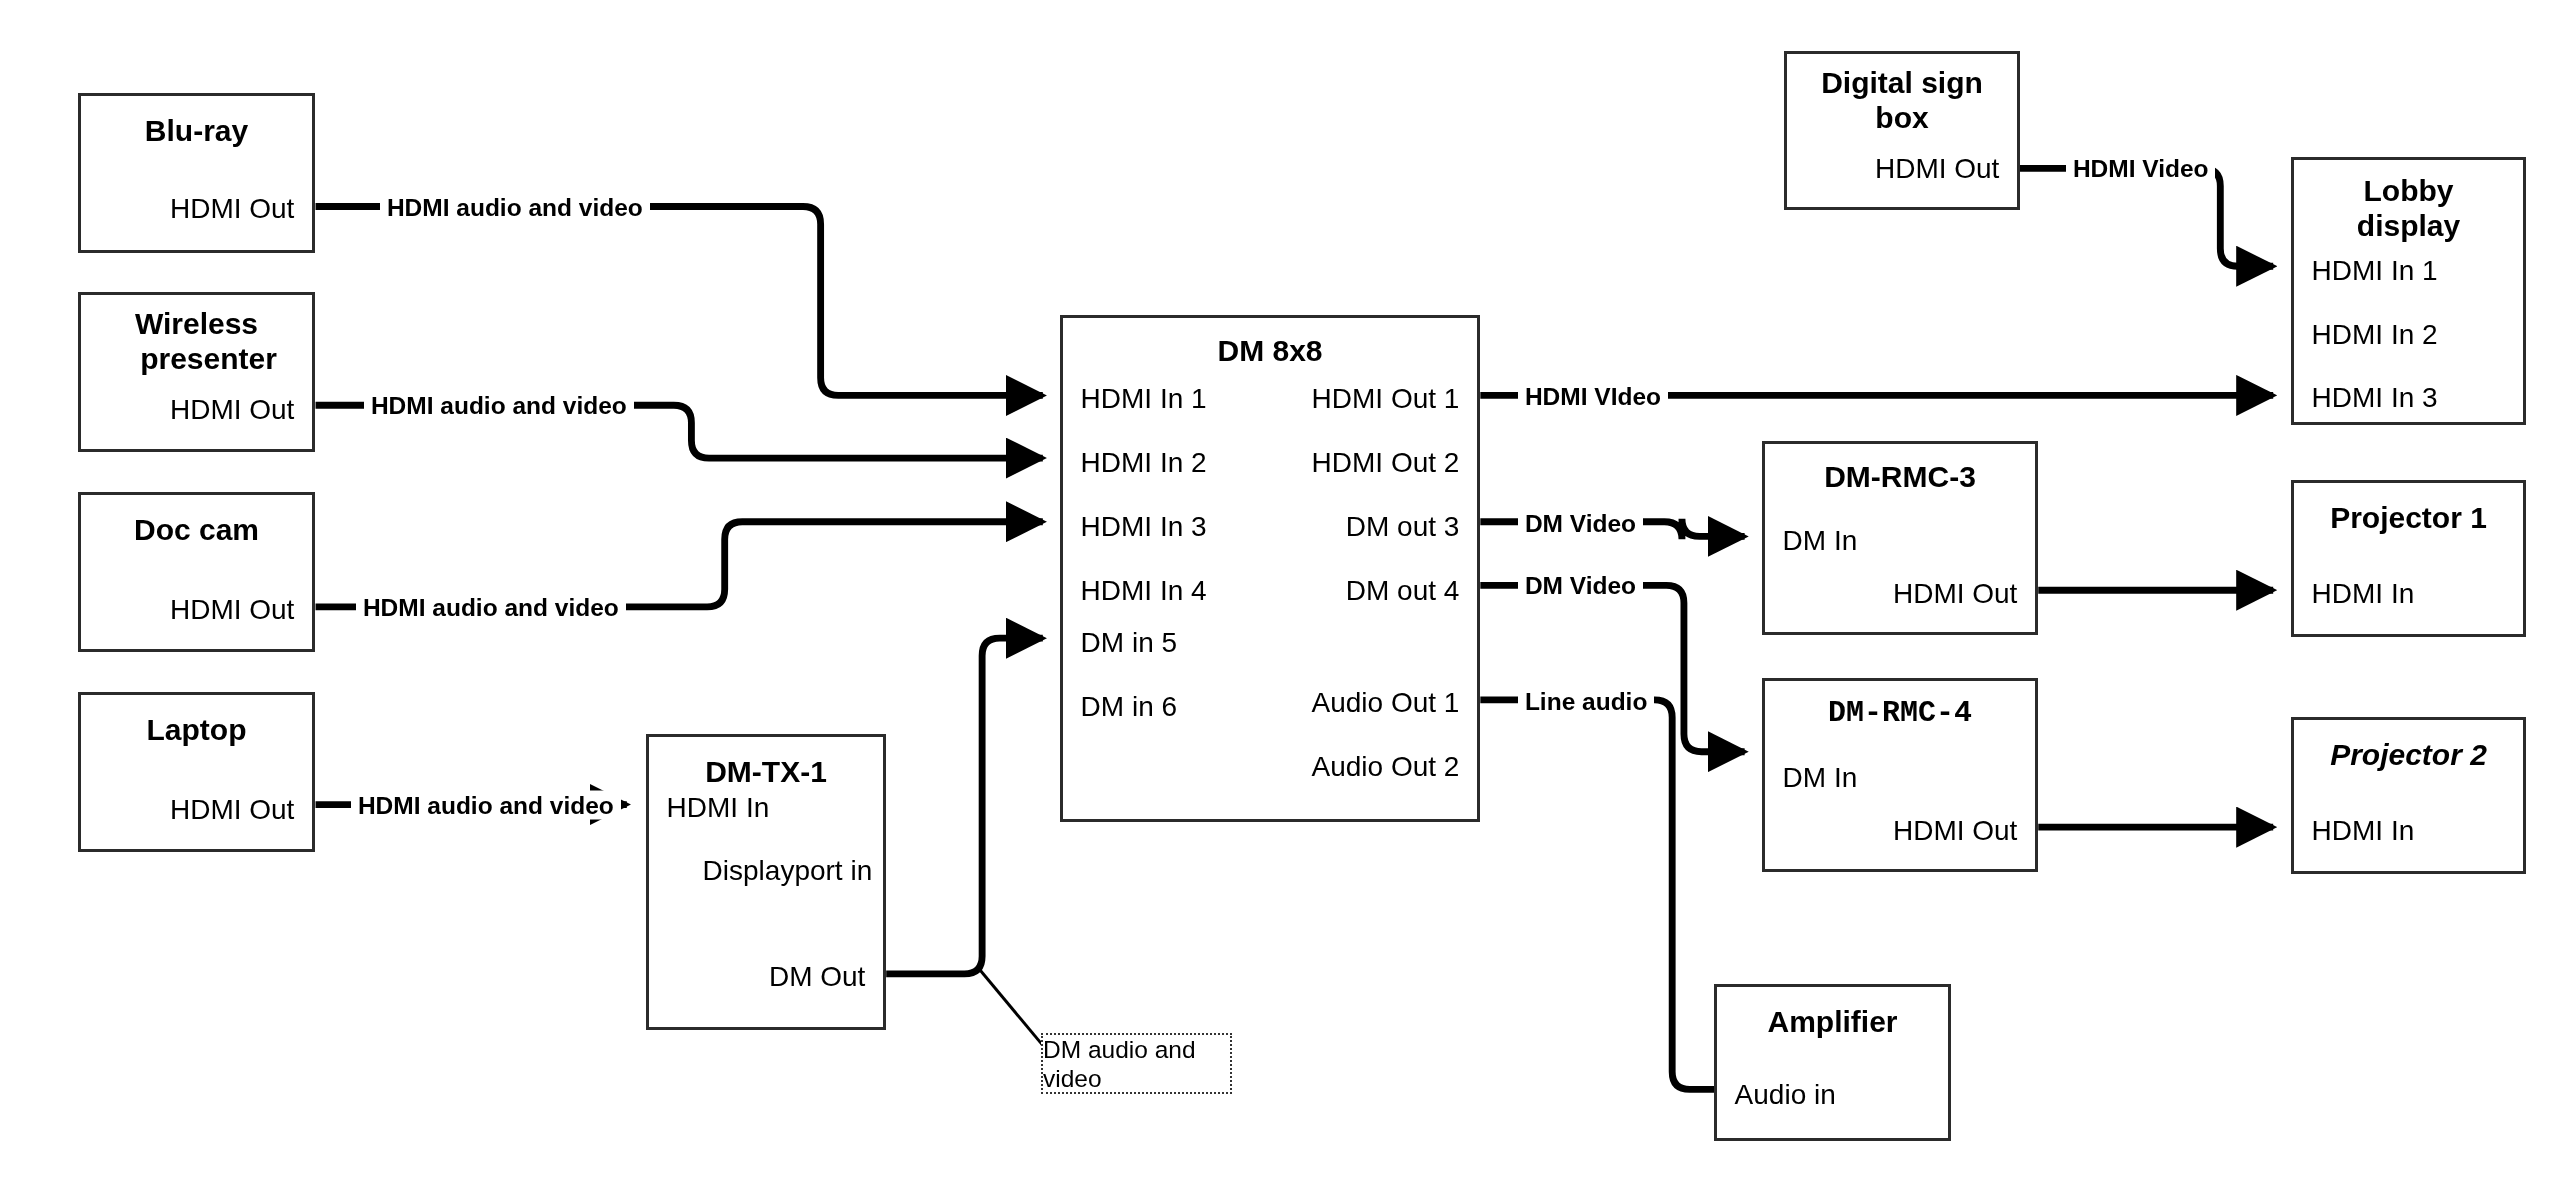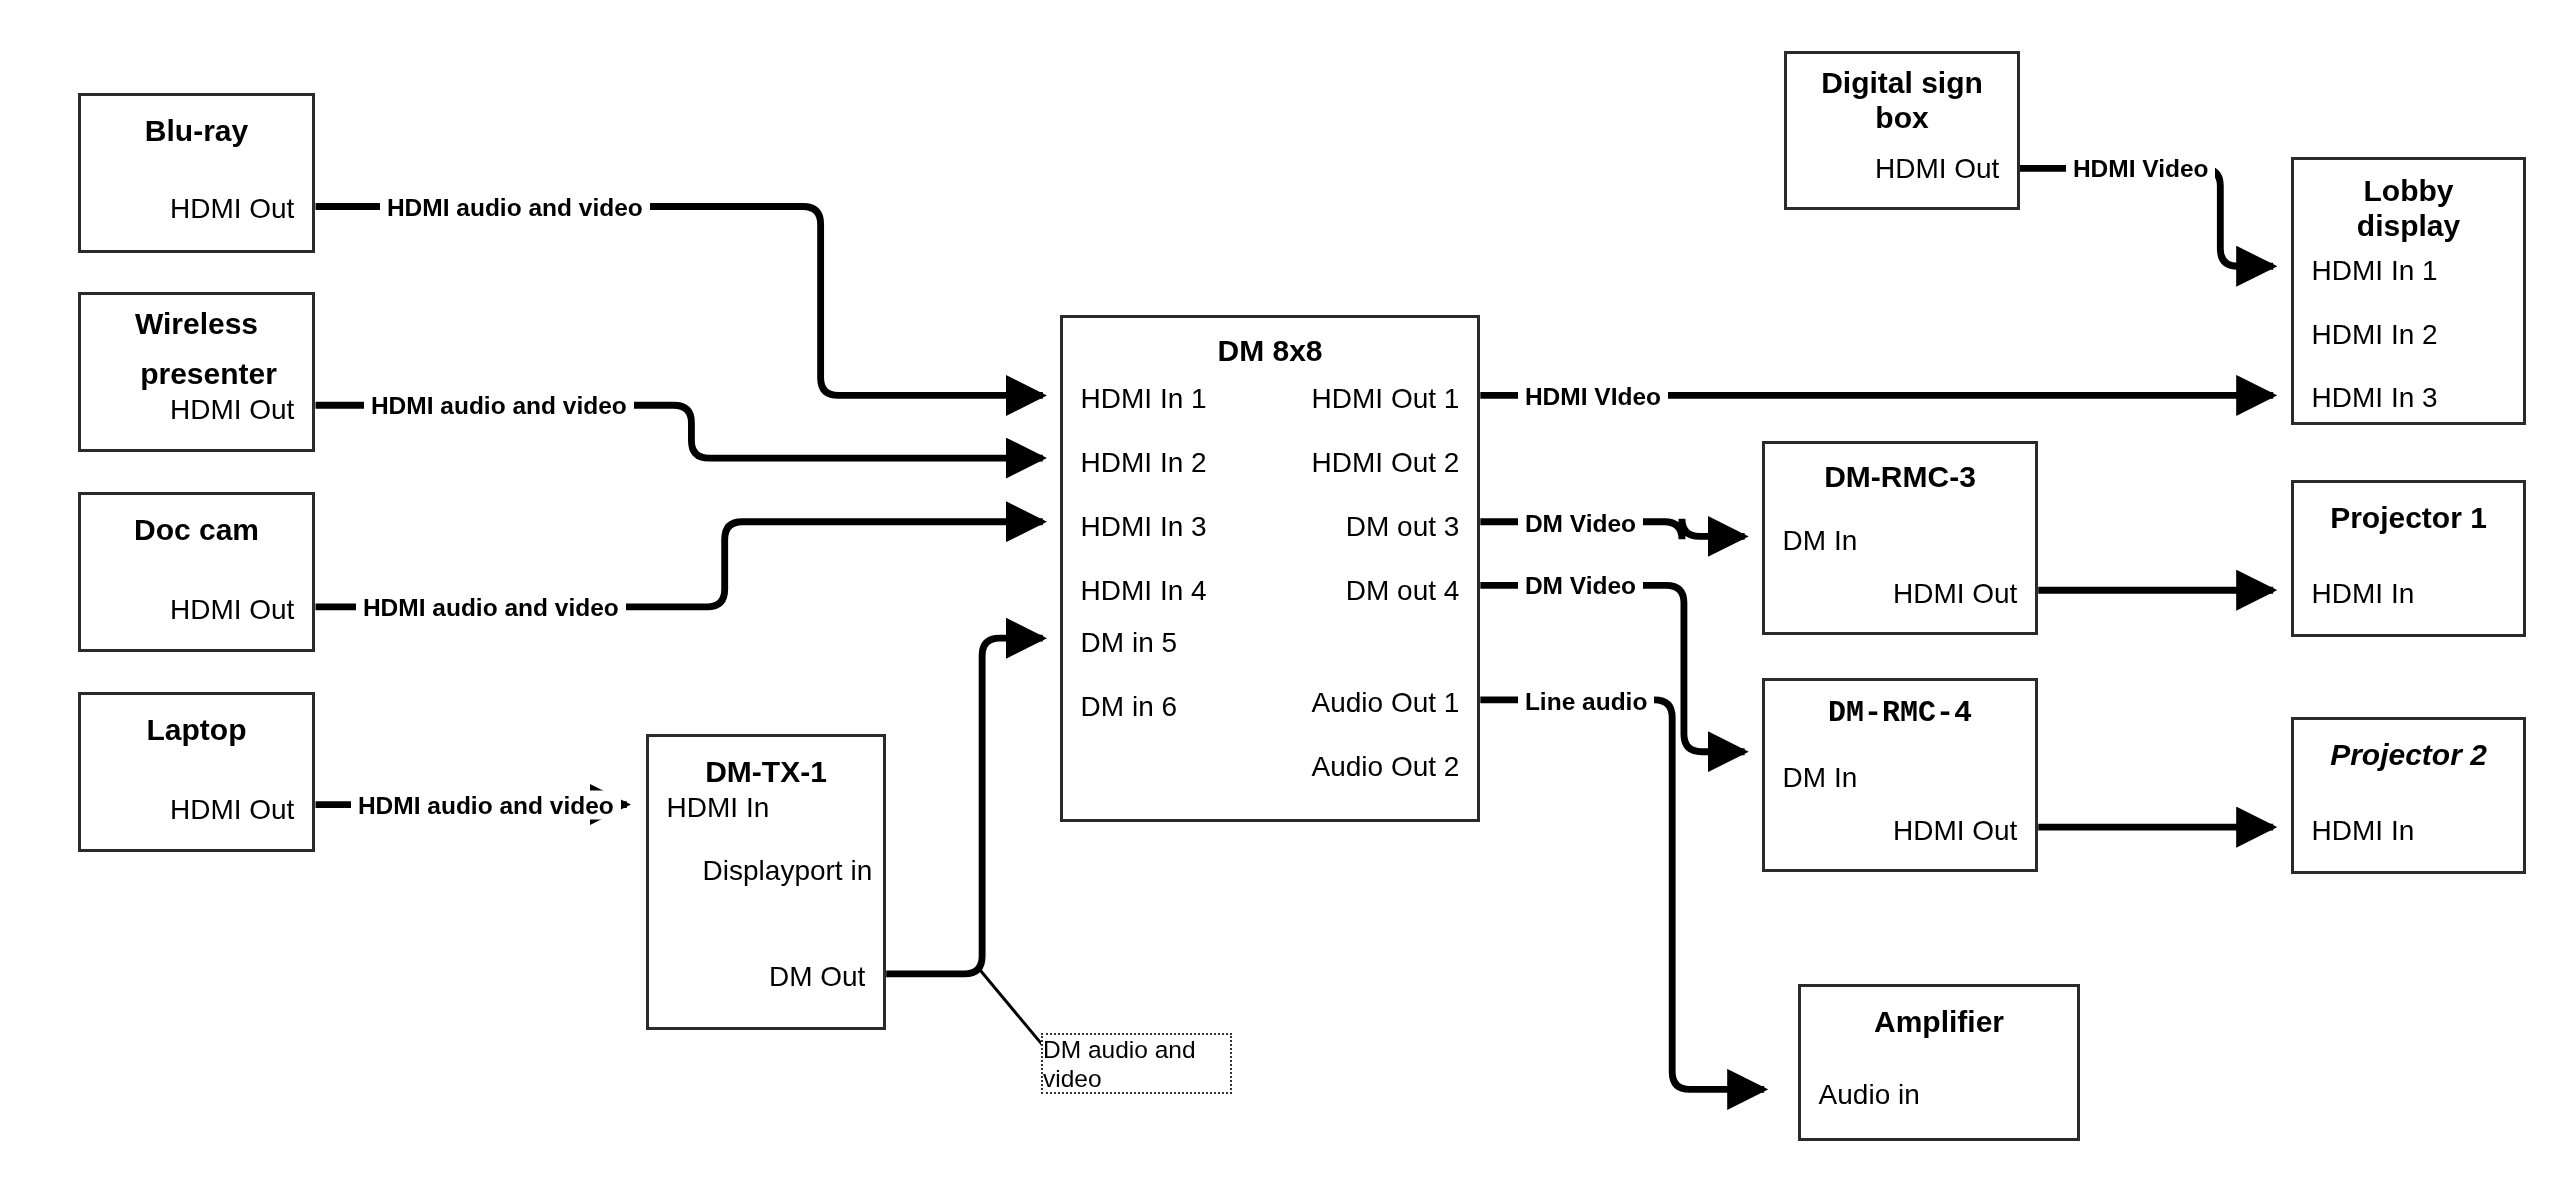--- a/index.html
+++ b/index.html
@@ -134,21 +134,21 @@
 
   <div class="wire-label" style="left:2066px; top:168px;">HDMI Video</div>
 
   <div class="node" style="left:78px; top:93px; width:237px; height:160px;">
     <div class="node-title" style="top:15.7px;">Blu-ray</div>
     <div class="port right" style="top:96px;">HDMI Out</div>
   </div>
 
   <div class="node" style="left:78px; top:292px; width:237px; height:160px;">
     <div class="node-title" style="top:9.8px;">Wireless</div>
-    <div class="node-title" style="top:60px;padding-left:24px;">presenter</div>
+    <div class="node-title" style="top:45px;padding-left:24px;">presenter</div>
     <div class="port right" style="top:98px;">HDMI Out</div>
   </div>
 
   <div class="node" style="left:78px; top:492px; width:237px; height:160px;">
     <div class="node-title" style="top:15.7px;">Doc cam</div>
     <div class="port right" style="top:98px;">HDMI Out</div>
   </div>
 
   <div class="node" style="left:78px; top:692px; width:237px; height:160px;">
     <div class="node-title" style="top:15.7px;">Laptop</div>
@@ -209,21 +209,21 @@
   <div class="node" style="left:2291px; top:480px; width:235px; height:157px;">
     <div class="node-title" style="top:15.7px;">Projector 1</div>
     <div class="port left" style="top:94px;">HDMI In</div>
   </div>
 
   <div class="node" style="left:2291px; top:717px; width:235px; height:157px;">
     <div class="node-title" style="top:15.7px;font-style:italic;">Projector 2</div>
     <div class="port left" style="top:94px;">HDMI In</div>
   </div>
 
-  <div class="node" style="left:1798px; top:984px; width:282px; height:157px;">
+  <div class="node" style="left:1714px; top:984px; width:237px; height:157px;">
     <div class="node-title" style="top:15.7px;">Amplifier</div>
     <div class="port left" style="top:91px;">Audio in</div>
   </div>
 
   <div class="callout" style="left:1041px; top:1033px; width:191px; height:61px;">DM audio and video</div>
 
 </div>
 
 
 </body></html>

